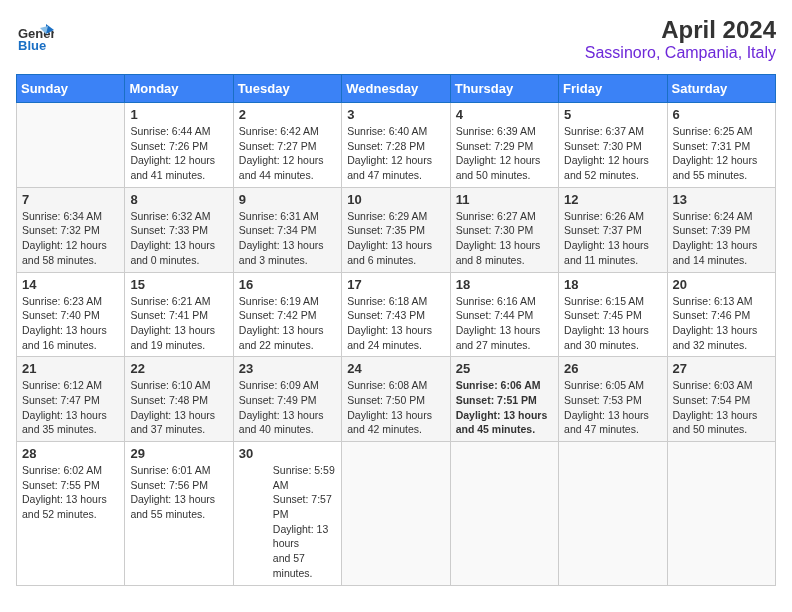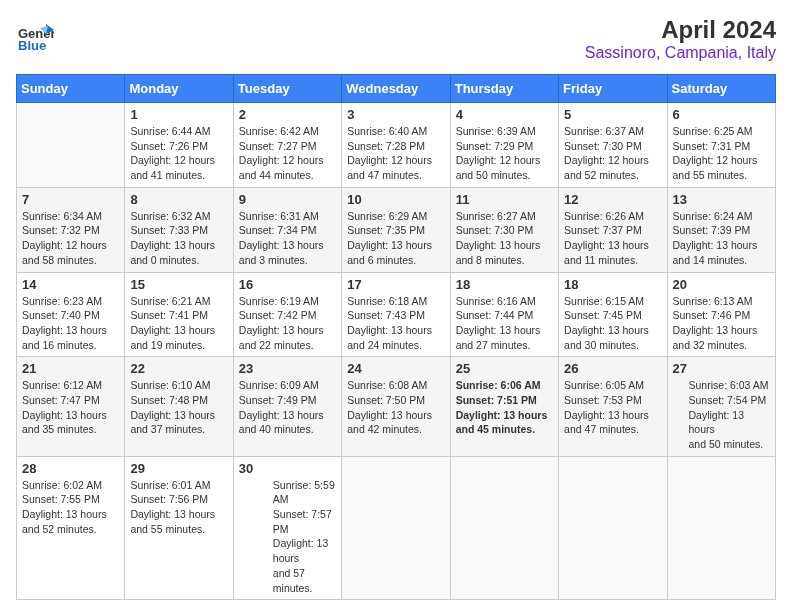--- a/index.html
+++ b/index.html
@@ -293,21 +293,21 @@
         </td>
         <td>
           <div class="day-number">26</div>
           <div class="day-info" style="white-space: pre-line;">Sunrise: 6:05 AM
 Sunset: 7:53 PM
 Daylight: 13 hours
 and 47 minutes.</div>
         </td>
         <td>
           <div class="day-number">27</div>
-          <div class="day-info" style="white-space: pre-line; margin-left: 16px;">Sunrise: 6:03 AM
+          <div class="day-info" style="white-space: pre-line;">Sunrise: 6:03 AM
 Sunset: 7:54 PM
 Daylight: 13 hours
 and 50 minutes.</div>
         </td>
       </tr>
       <tr>
         <td>
           <div class="day-number">28</div>
           <div class="day-info" style="white-space: pre-line;">Sunrise: 6:02 AM
 Sunset: 7:55 PM

